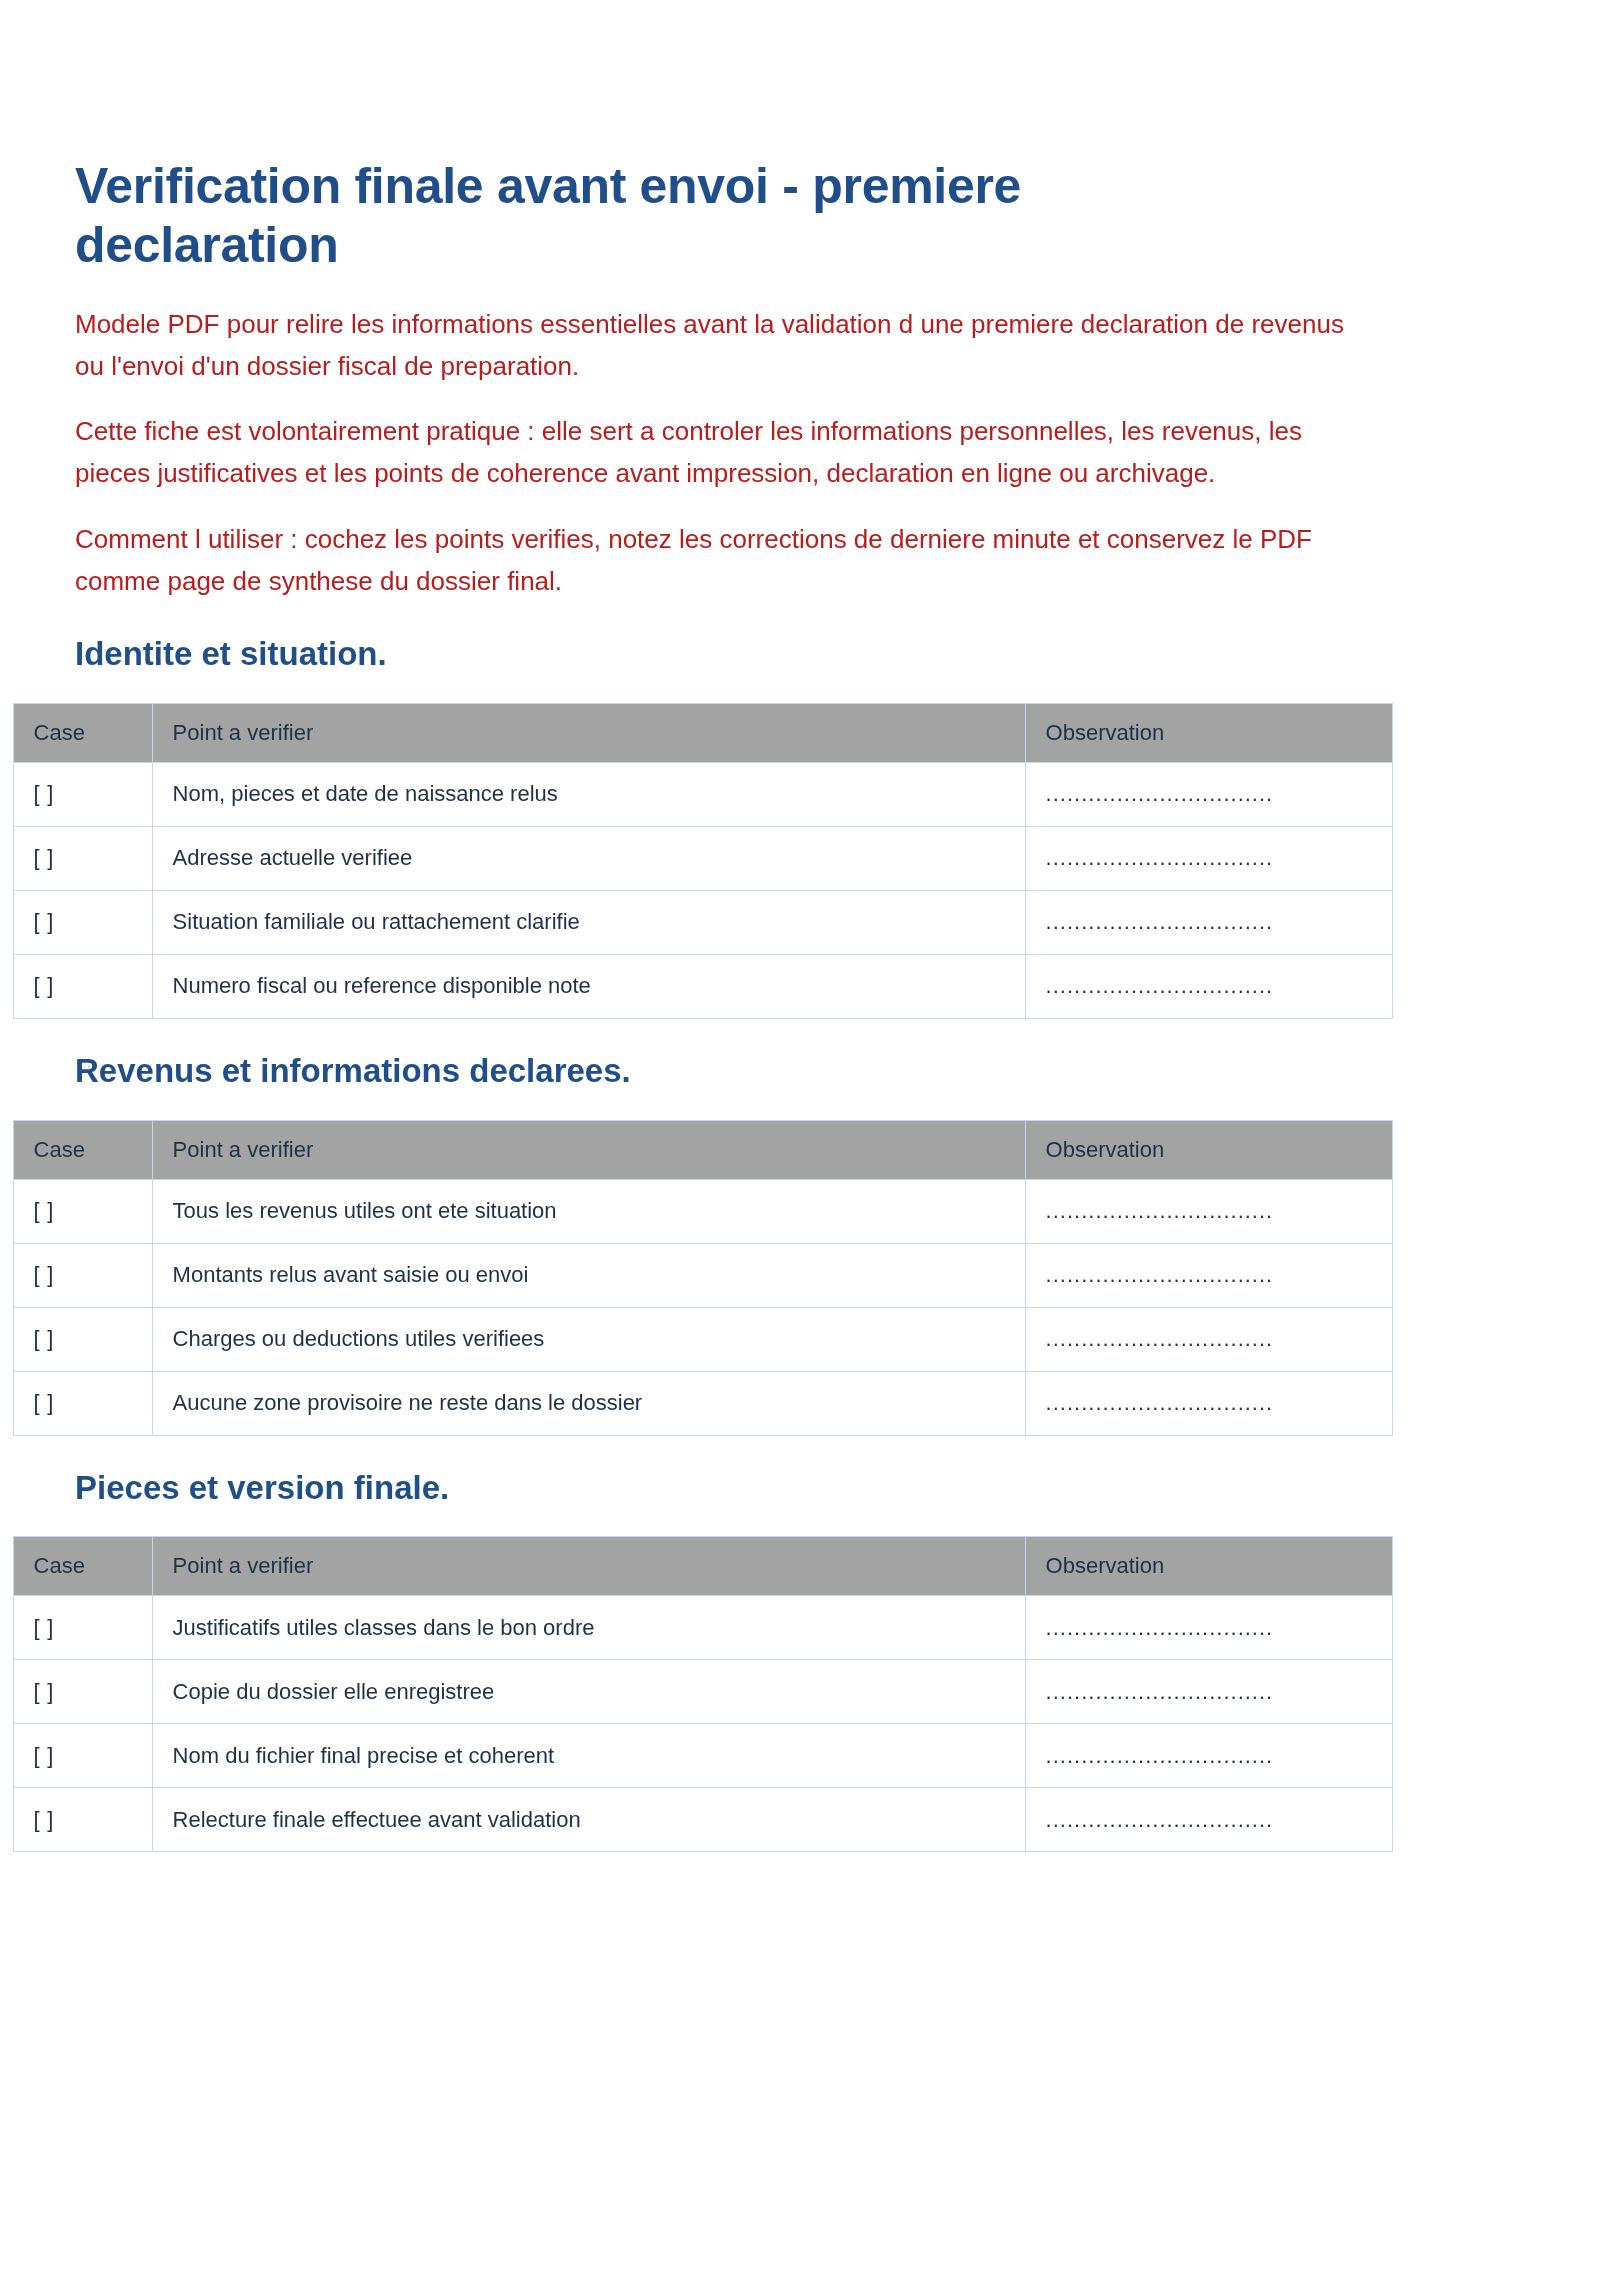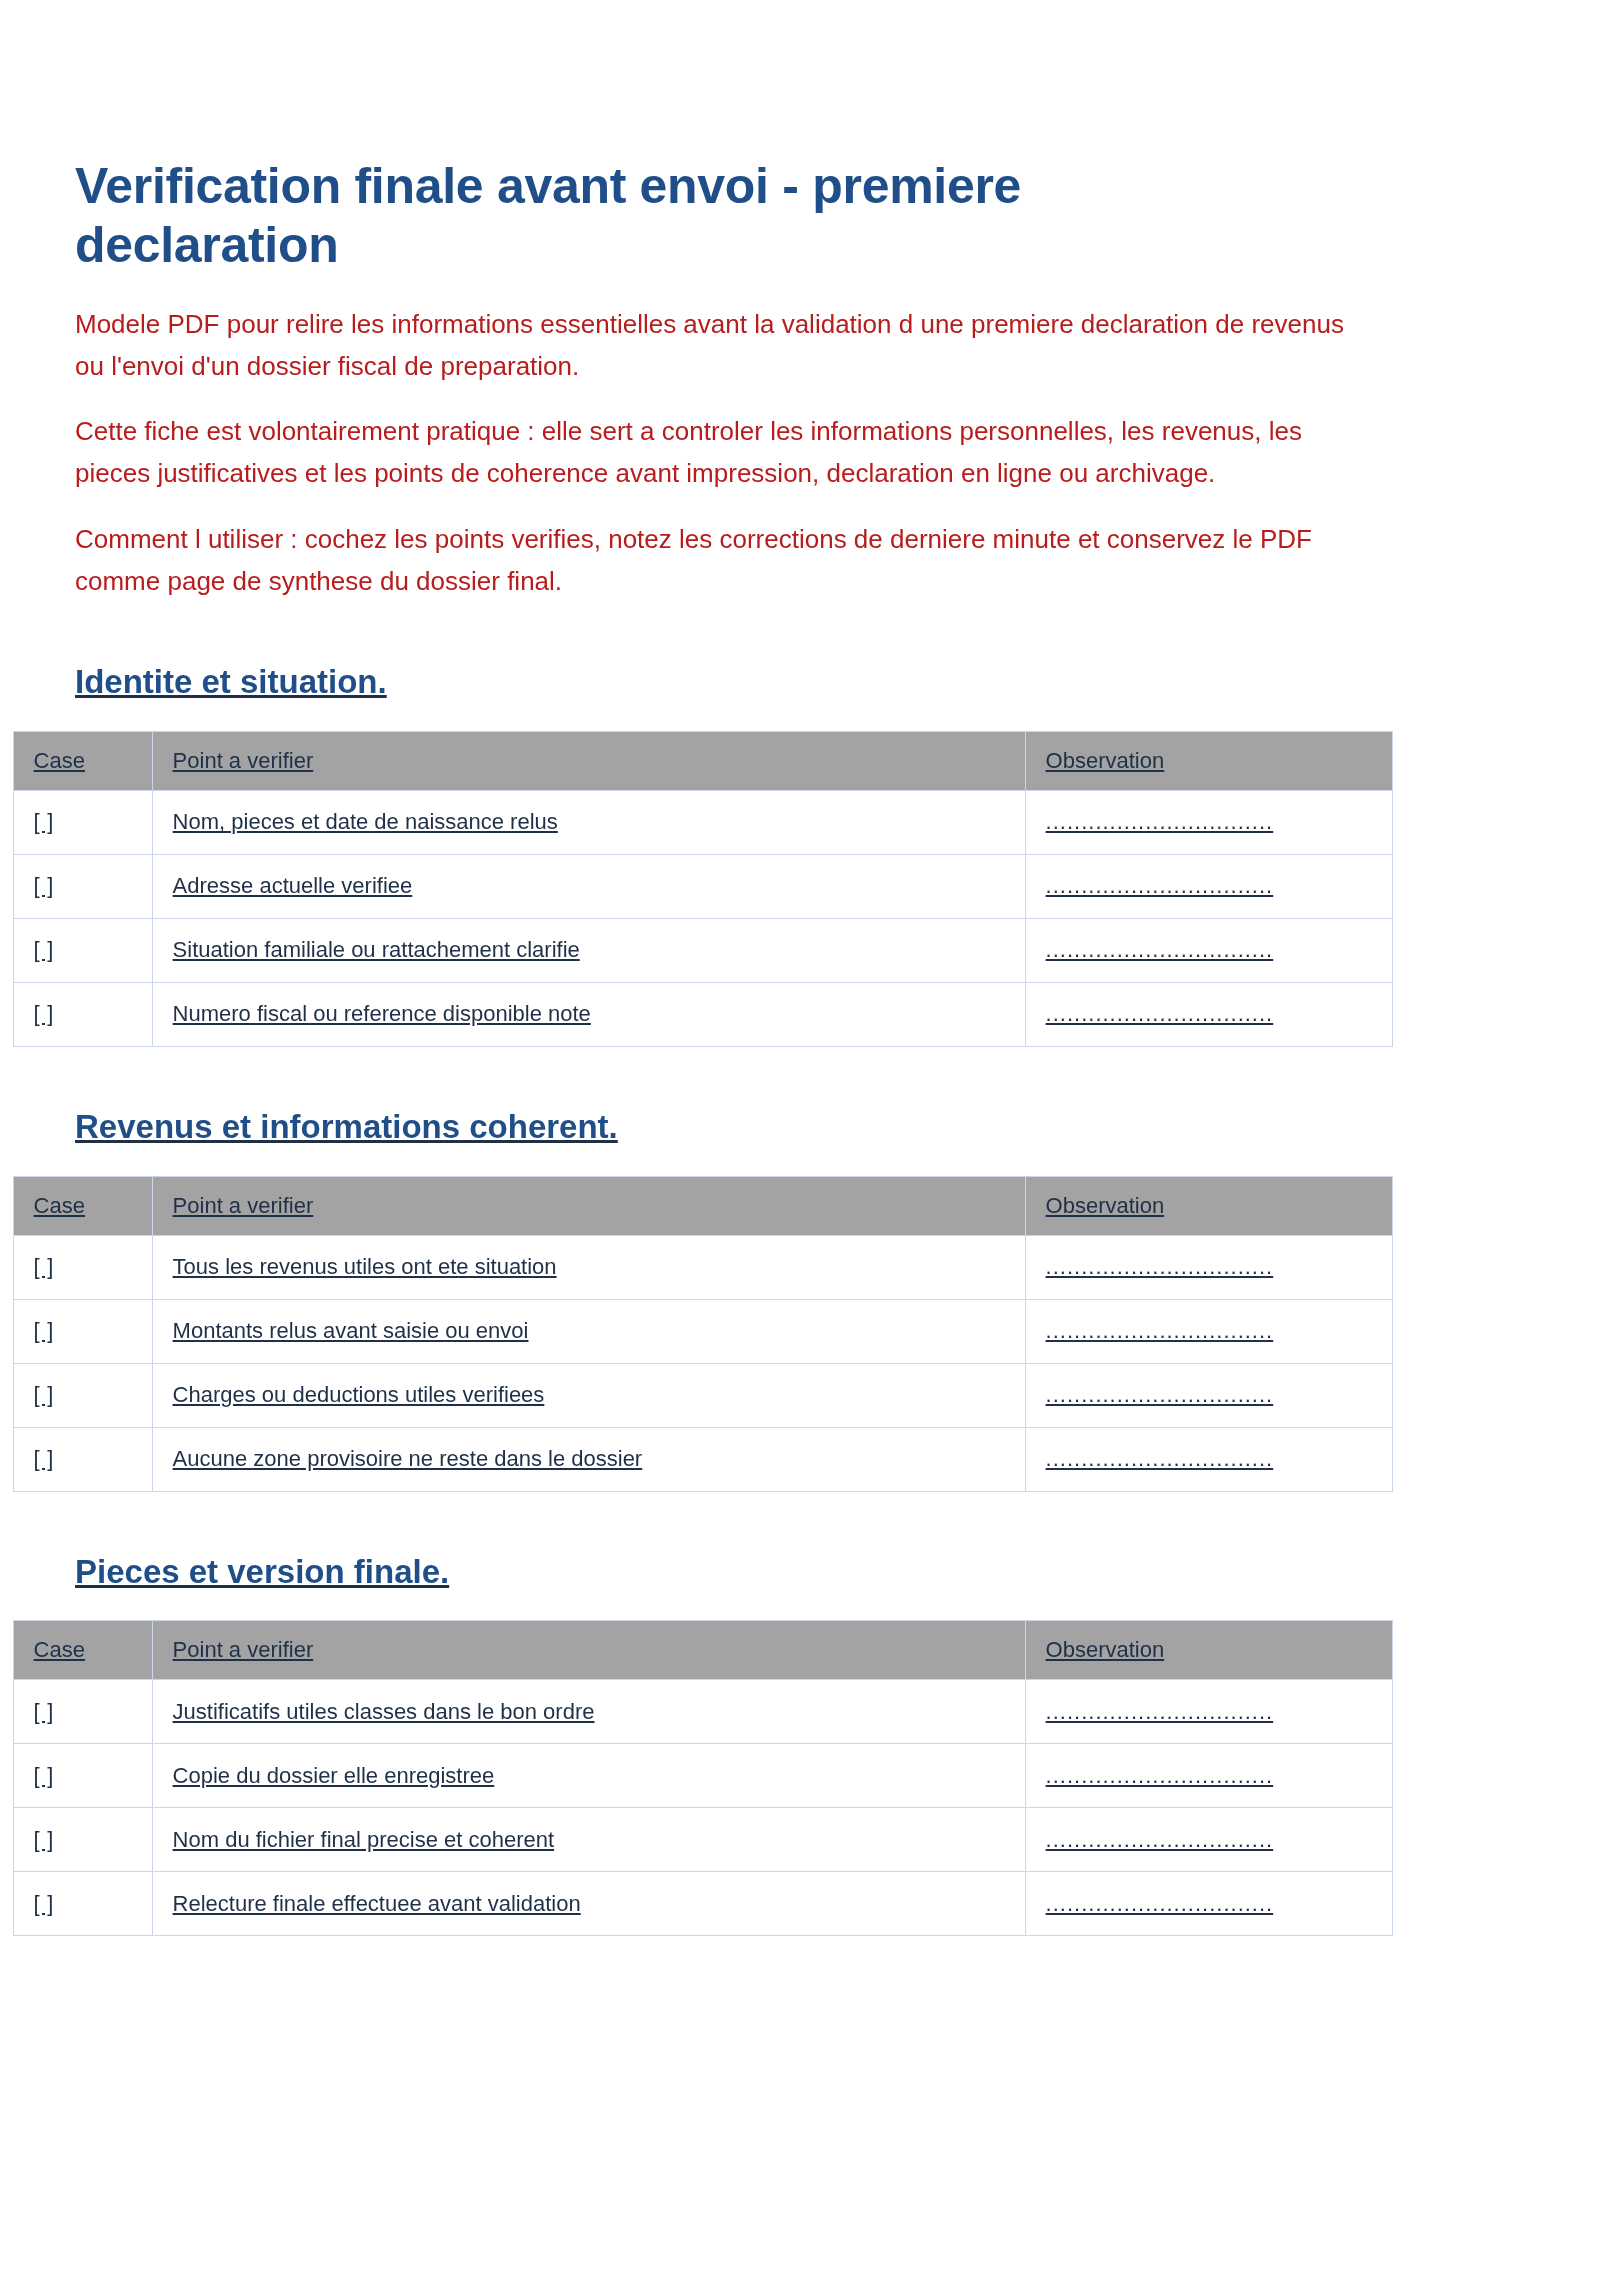--- a/index.html
+++ b/index.html
@@ -40,21 +40,21 @@
   .intro {
     margin: 0 0 23.6px 0;
     font-size: 26px;
     line-height: 1.62;
     color: #b91c1c;
     max-width: 1283px;
   }
   .intro:last-of-type { margin-bottom: 0; }
 
   
-  .section { margin-top: 60px; text-decoration: underline; }
+  .section { margin-top: 32px; }
   .section:first-of-type { margin-top: 63px; }
 
   .section-title {
     font-size: 33px;
     font-weight: bold;
     color: #1f4e89;
     margin: 0 0 29px 0;
     line-height: 1.2;
   }
 
@@ -155,21 +155,21 @@
         <tr>
           <td class="case-cell">[ ]</td>
           <td>Numero fiscal ou reference disponible note</td>
           <td class="obs-cell">................................</td>
         </tr>
       </tbody>
     </table>
   </div>
 
   <div class="section">
-    <h2 class="section-title">Revenus et informations coherent.</h2>
+    <h2 class="section-title">Revenus et informations declarees.</h2>
     <table class="checklist">
       <colgroup>
           <col class="c-case">
           <col class="c-point">
           <col class="c-obs">
         </colgroup>
       <thead>
         <tr>
           <th>Case</th>
           <th>Point a verifier</th>

